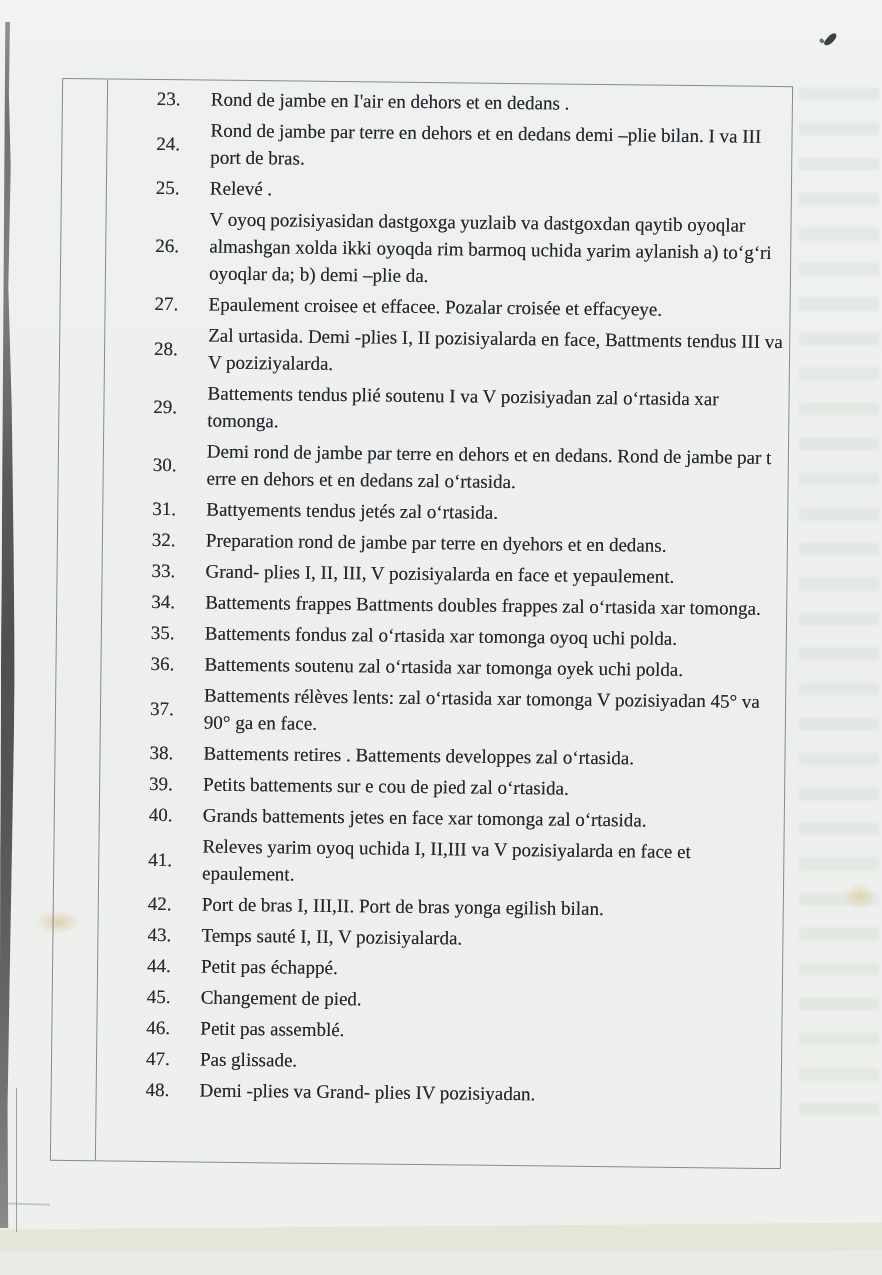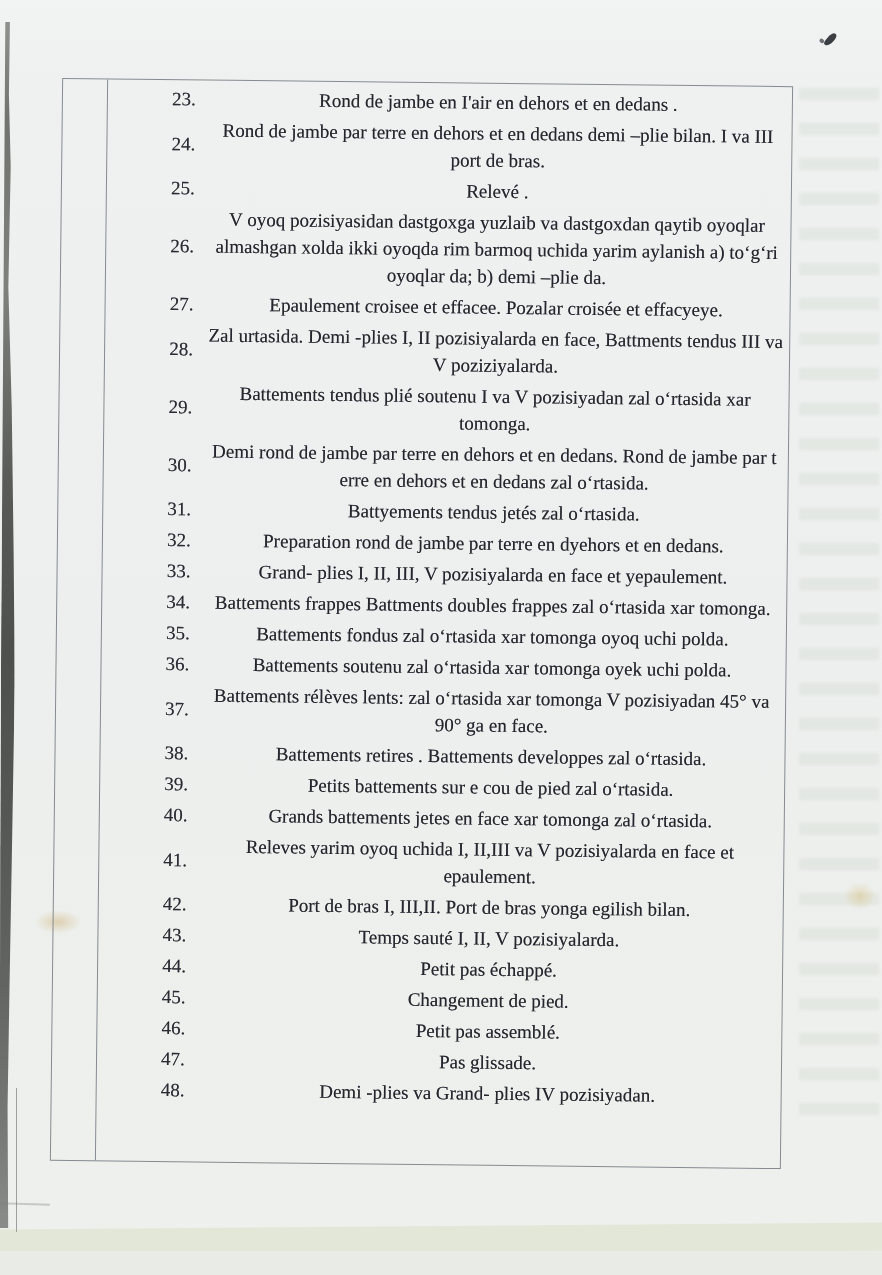--- a/index.html
+++ b/index.html
@@ -8,21 +8,20 @@
     width: 882px;
     height: 1275px;
     overflow: hidden;
     background: #e9ebe7;
     font-family: "Liberation Serif", serif;
   }
   .scan {
     position: relative;
     width: 882px;
     height: 1275px;
-    text-align: center;
   }
   
   .paper {
     position: absolute;
     left: 0; top: 0;
     width: 882px; height: 1232px;
     background: linear-gradient(180deg, #f2f4f3 0%, #eef1f0 6%, #edefee 55%, #eef0ed 100%);
   }
   
   .band-green {

